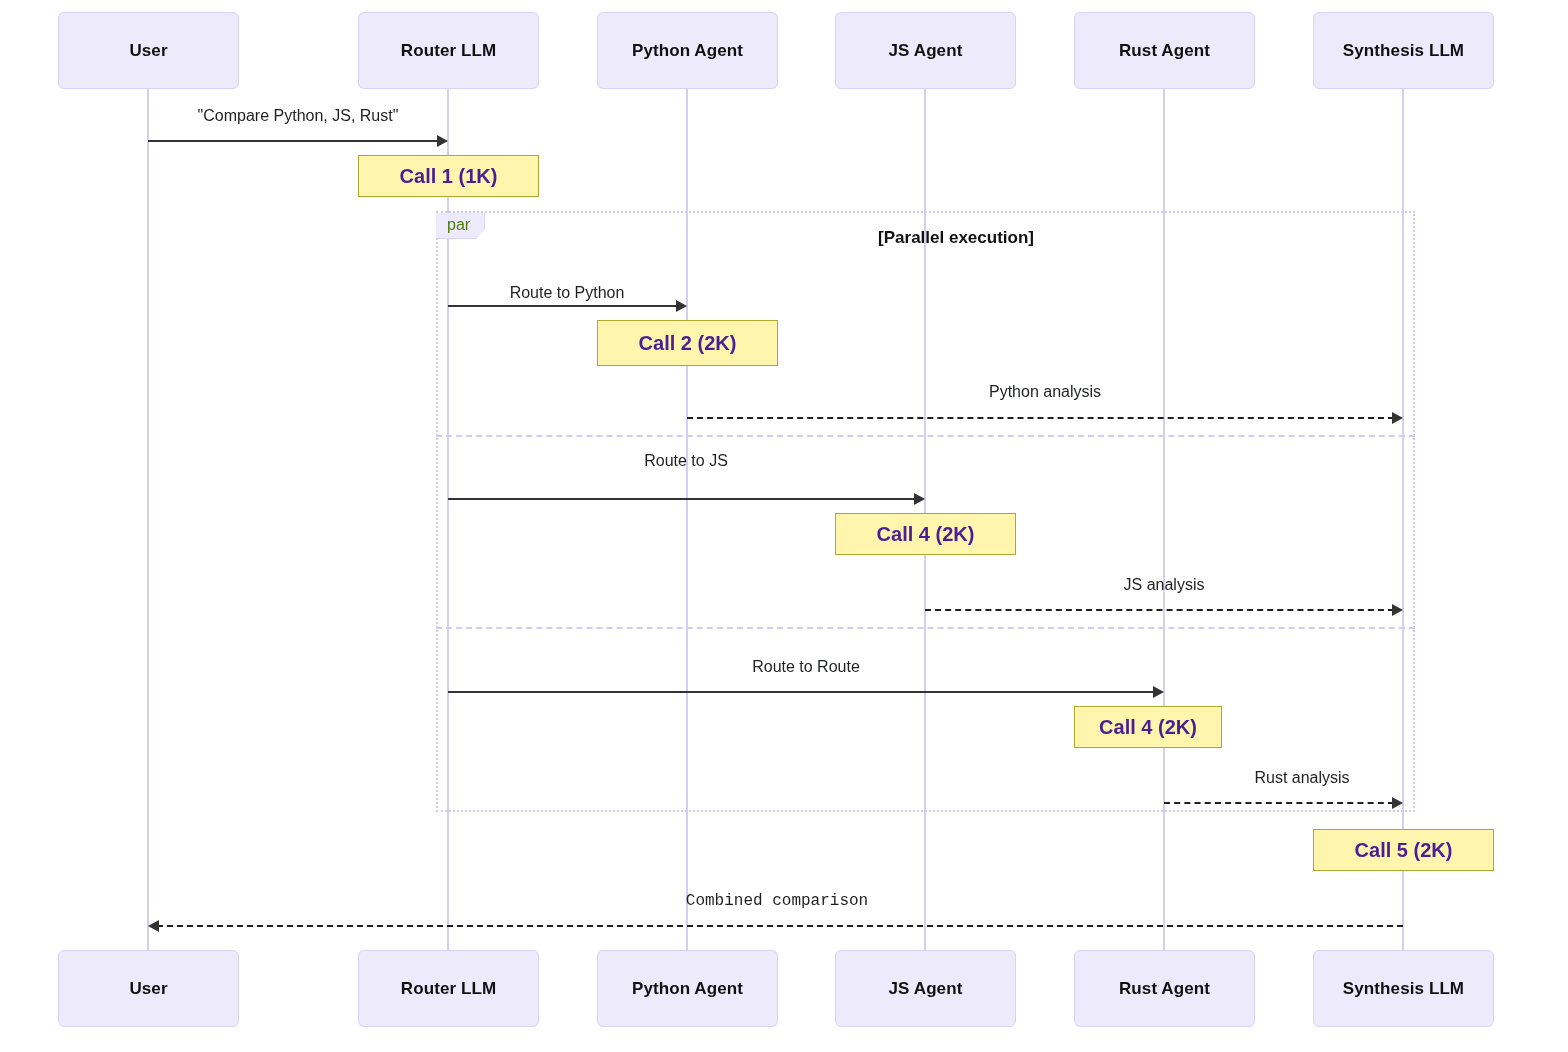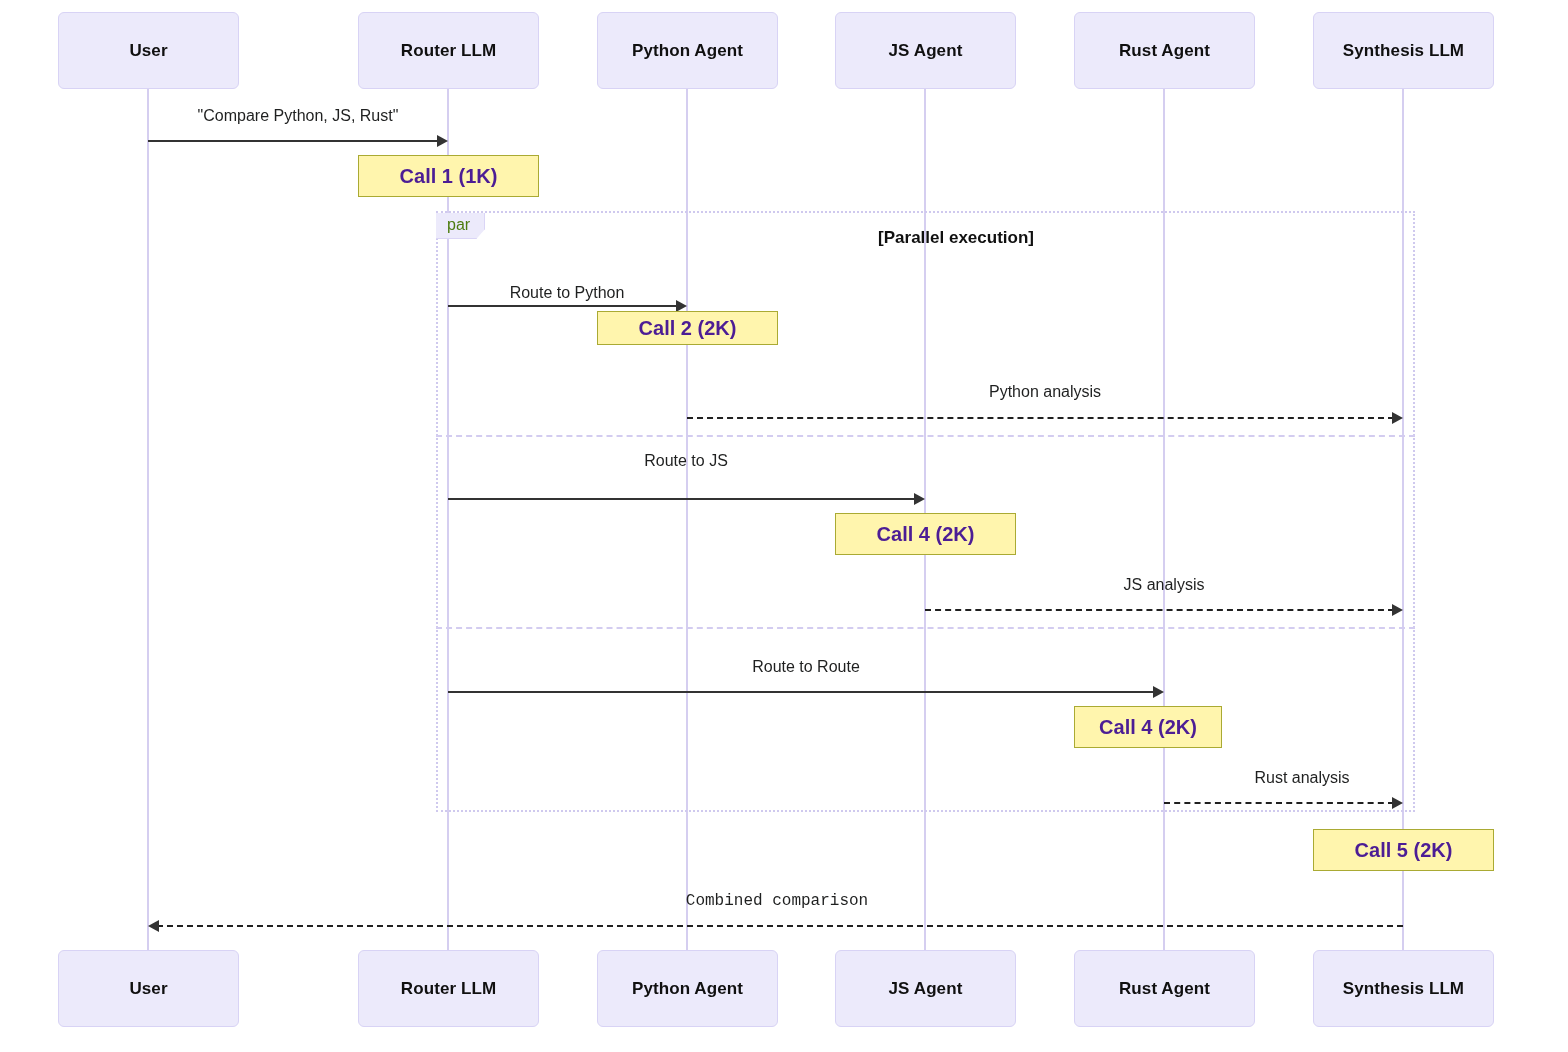--- a/index.html
+++ b/index.html
@@ -168,17 +168,17 @@
     <div class="msg solid" style="left: 448px; width: 707px; top: 691px;"></div>
     <div class="arrowhead right" style="top: 686px; left: 1153px;"></div>
     <div class="msg-label" style="left: 806px; top: 676px; transform: translate(-50%, -100%);">Route to Route</div>
     <div class="msg dashed" style="left: 1164px; width: 230px; top: 802px;"></div>
     <div class="arrowhead right" style="top: 797px; left: 1392px;"></div>
     <div class="msg-label" style="left: 1283px; top: 787px; transform: translate(-50%, -100%); margin-left: 19px;">Rust analysis</div>
     <div class="msg dashed" style="left: 157px; width: 1246px; top: 925px;"></div>
     <div class="arrowhead left" style="top: 920px; left: 148px;"></div>
     <div class="msg-label" style="left: 777px; top: 910px; transform: translate(-50%, -100%); font-family: Liberation Mono, monospace;">Combined comparison</div>
     <div class="note-box" style="left: 358px; top: 155px; width: 181px; height: 42px;">Call 1 (1K)</div>
-    <div class="note-box" style="left: 597px; top: 311px; width: 181px; height: 34px;">Call 2 (2K)</div>
+    <div class="note-box" style="left: 597px; top: 320px; width: 181px; height: 46px;">Call 2 (2K)</div>
     <div class="note-box" style="left: 835px; top: 513px; width: 181px; height: 42px;">Call 4 (2K)</div>
     <div class="note-box" style="left: 1074px; top: 706px; width: 148px; height: 42px;">Call 4 (2K)</div>
     <div class="note-box" style="left: 1313px; top: 829px; width: 181px; height: 42px;">Call 5 (2K)</div>
   </div>
 
 </body></html>

